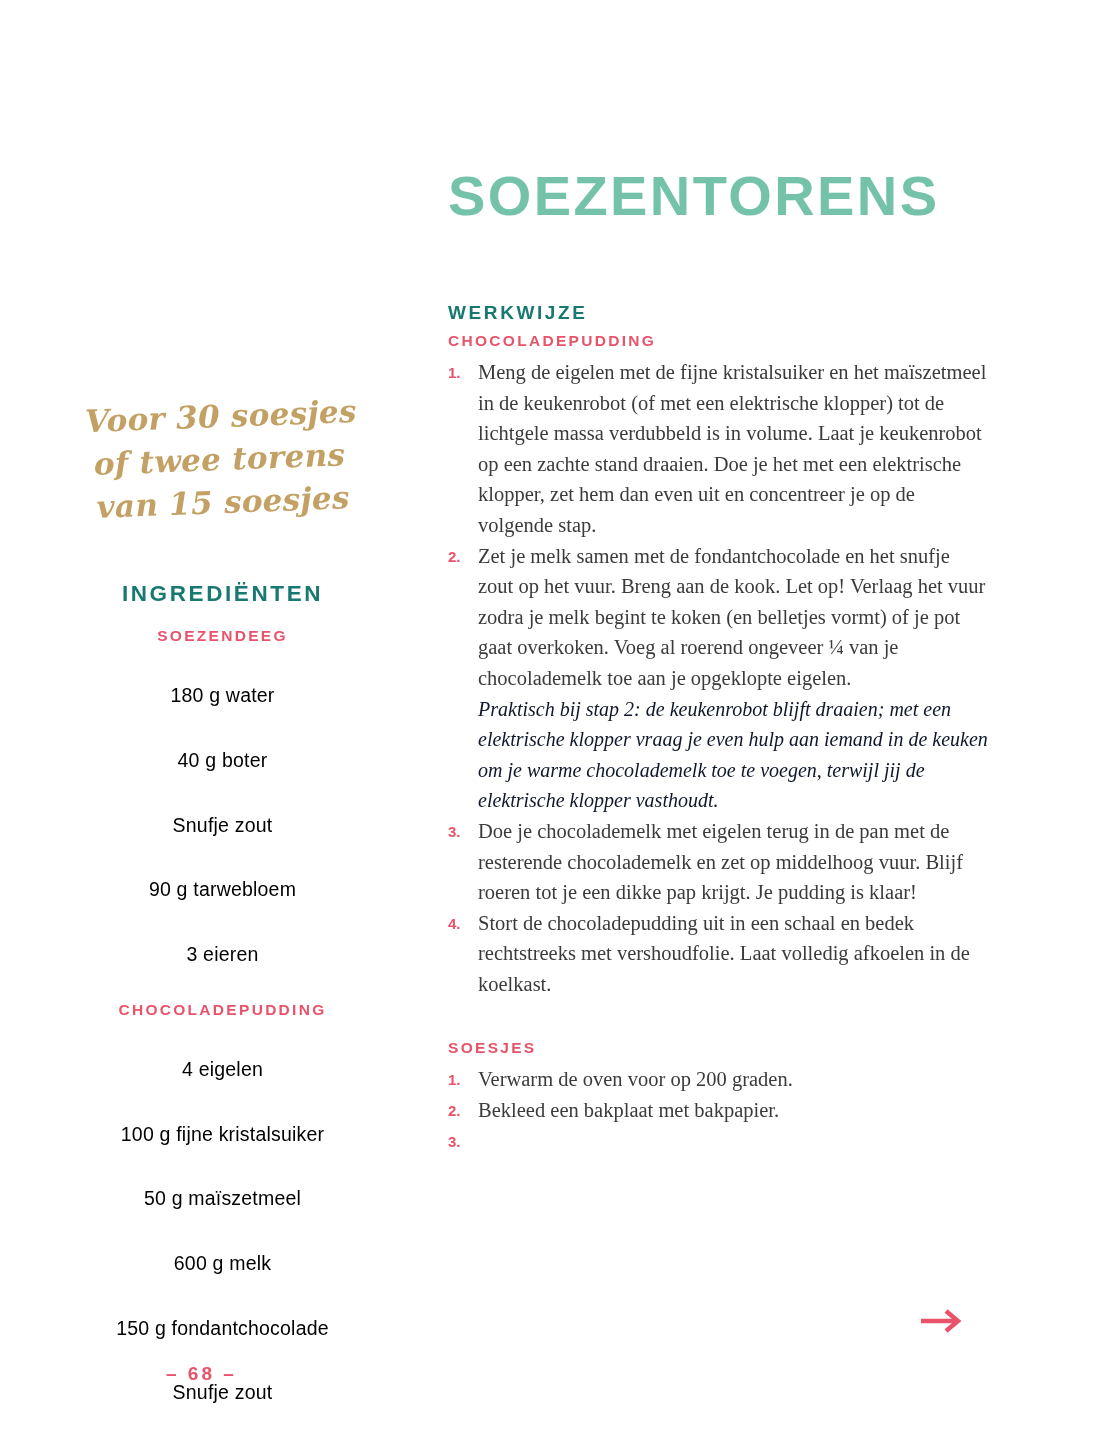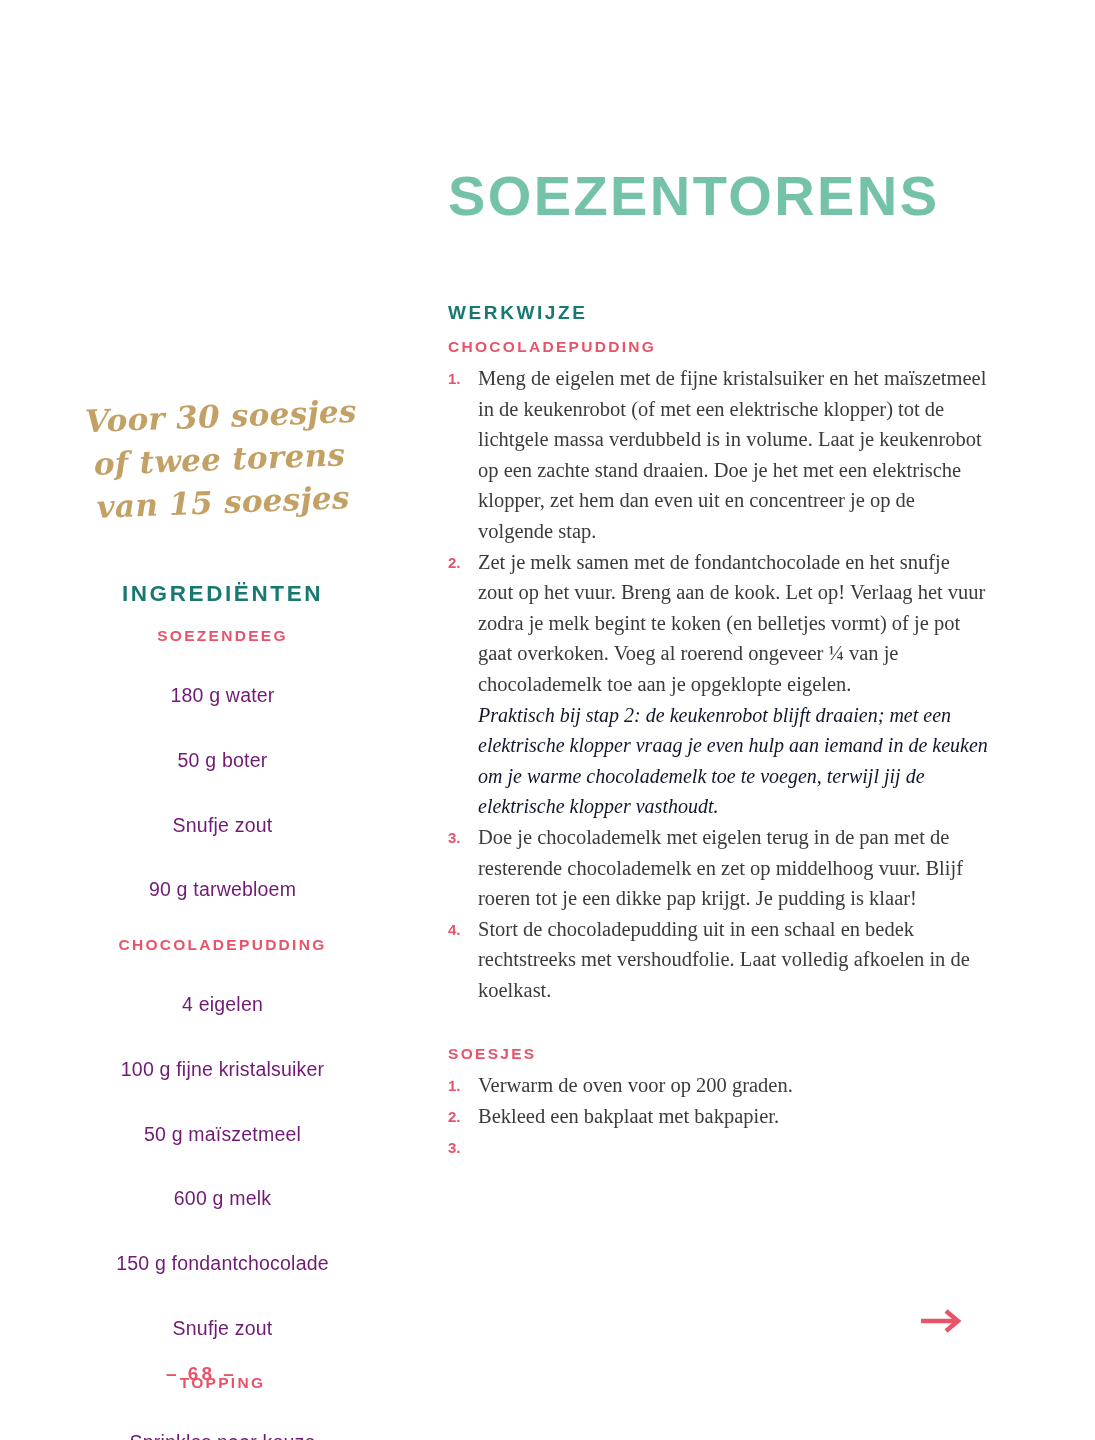--- a/index.html
+++ b/index.html
@@ -65,21 +65,21 @@
     font-weight: 700;
     color: #e8536a;
     font-size: 15.5px;
     letter-spacing: 2.3px;
     margin-bottom: 12px;
   }
 
   .ing-item {
     font-family: "Liberation Sans", sans-serif;
     font-weight: 400;
-    color: #701a75;
+    color: #000000;
     font-size: 19.5px;
     line-height: 28.7px;
     letter-spacing: 0.2px;
     margin-top: 36px;
   }
 
   .ing-extra {
     font-family: Liberation Sans, sans-serif;
     font-weight: 400;
     color: #4a4a4a;
@@ -106,21 +106,21 @@
     text-align: left;
     margin: 0 0 78px 0;
   }
 
   .section-title {
     font-family: "Liberation Sans", sans-serif;
     font-weight: 700;
     color: #17796f;
     font-size: 19px;
     letter-spacing: 2.6px;
-    margin-bottom: 14px;
+    margin-bottom: 8px;
   }
 
   .sub-title {
     font-family: "Liberation Sans", sans-serif;
     font-weight: 700;
     color: #e8536a;
     font-size: 15.5px;
     letter-spacing: 2.3px;
     margin-bottom: 7px;
   }
@@ -187,23 +187,24 @@
       <span class="l1">Voor 30 soesjes</span>
       <span class="l2">of twee torens</span>
       <span class="l3">van 15 soesjes</span>
     </div>
 
     <div class="ing-title">INGREDIËNTEN</div>
 
     <div class="ing-group">
       <div class="ing-sub">SOEZENDEEG</div>
       <div class="ing-item">180 g water</div>
-      <div class="ing-item">50 g boter</div>
+      <div class="ing-item">40 g boter</div>
       <div class="ing-item">Snufje zout</div>
       <div class="ing-item">90 g tarwebloem</div>
+      <div class="ing-item">3 eieren</div>
     </div>
 
     <div class="ing-group">
       <div class="ing-sub">CHOCOLADEPUDDING</div>
       <div class="ing-item">4 eigelen</div>
       <div class="ing-item">100 g fijne kristalsuiker</div>
       <div class="ing-item">50 g maïszetmeel</div>
       <div class="ing-item">600 g melk</div>
       <div class="ing-item">150 g fondantchocolade</div>
       <div class="ing-item">Snufje zout</div>

